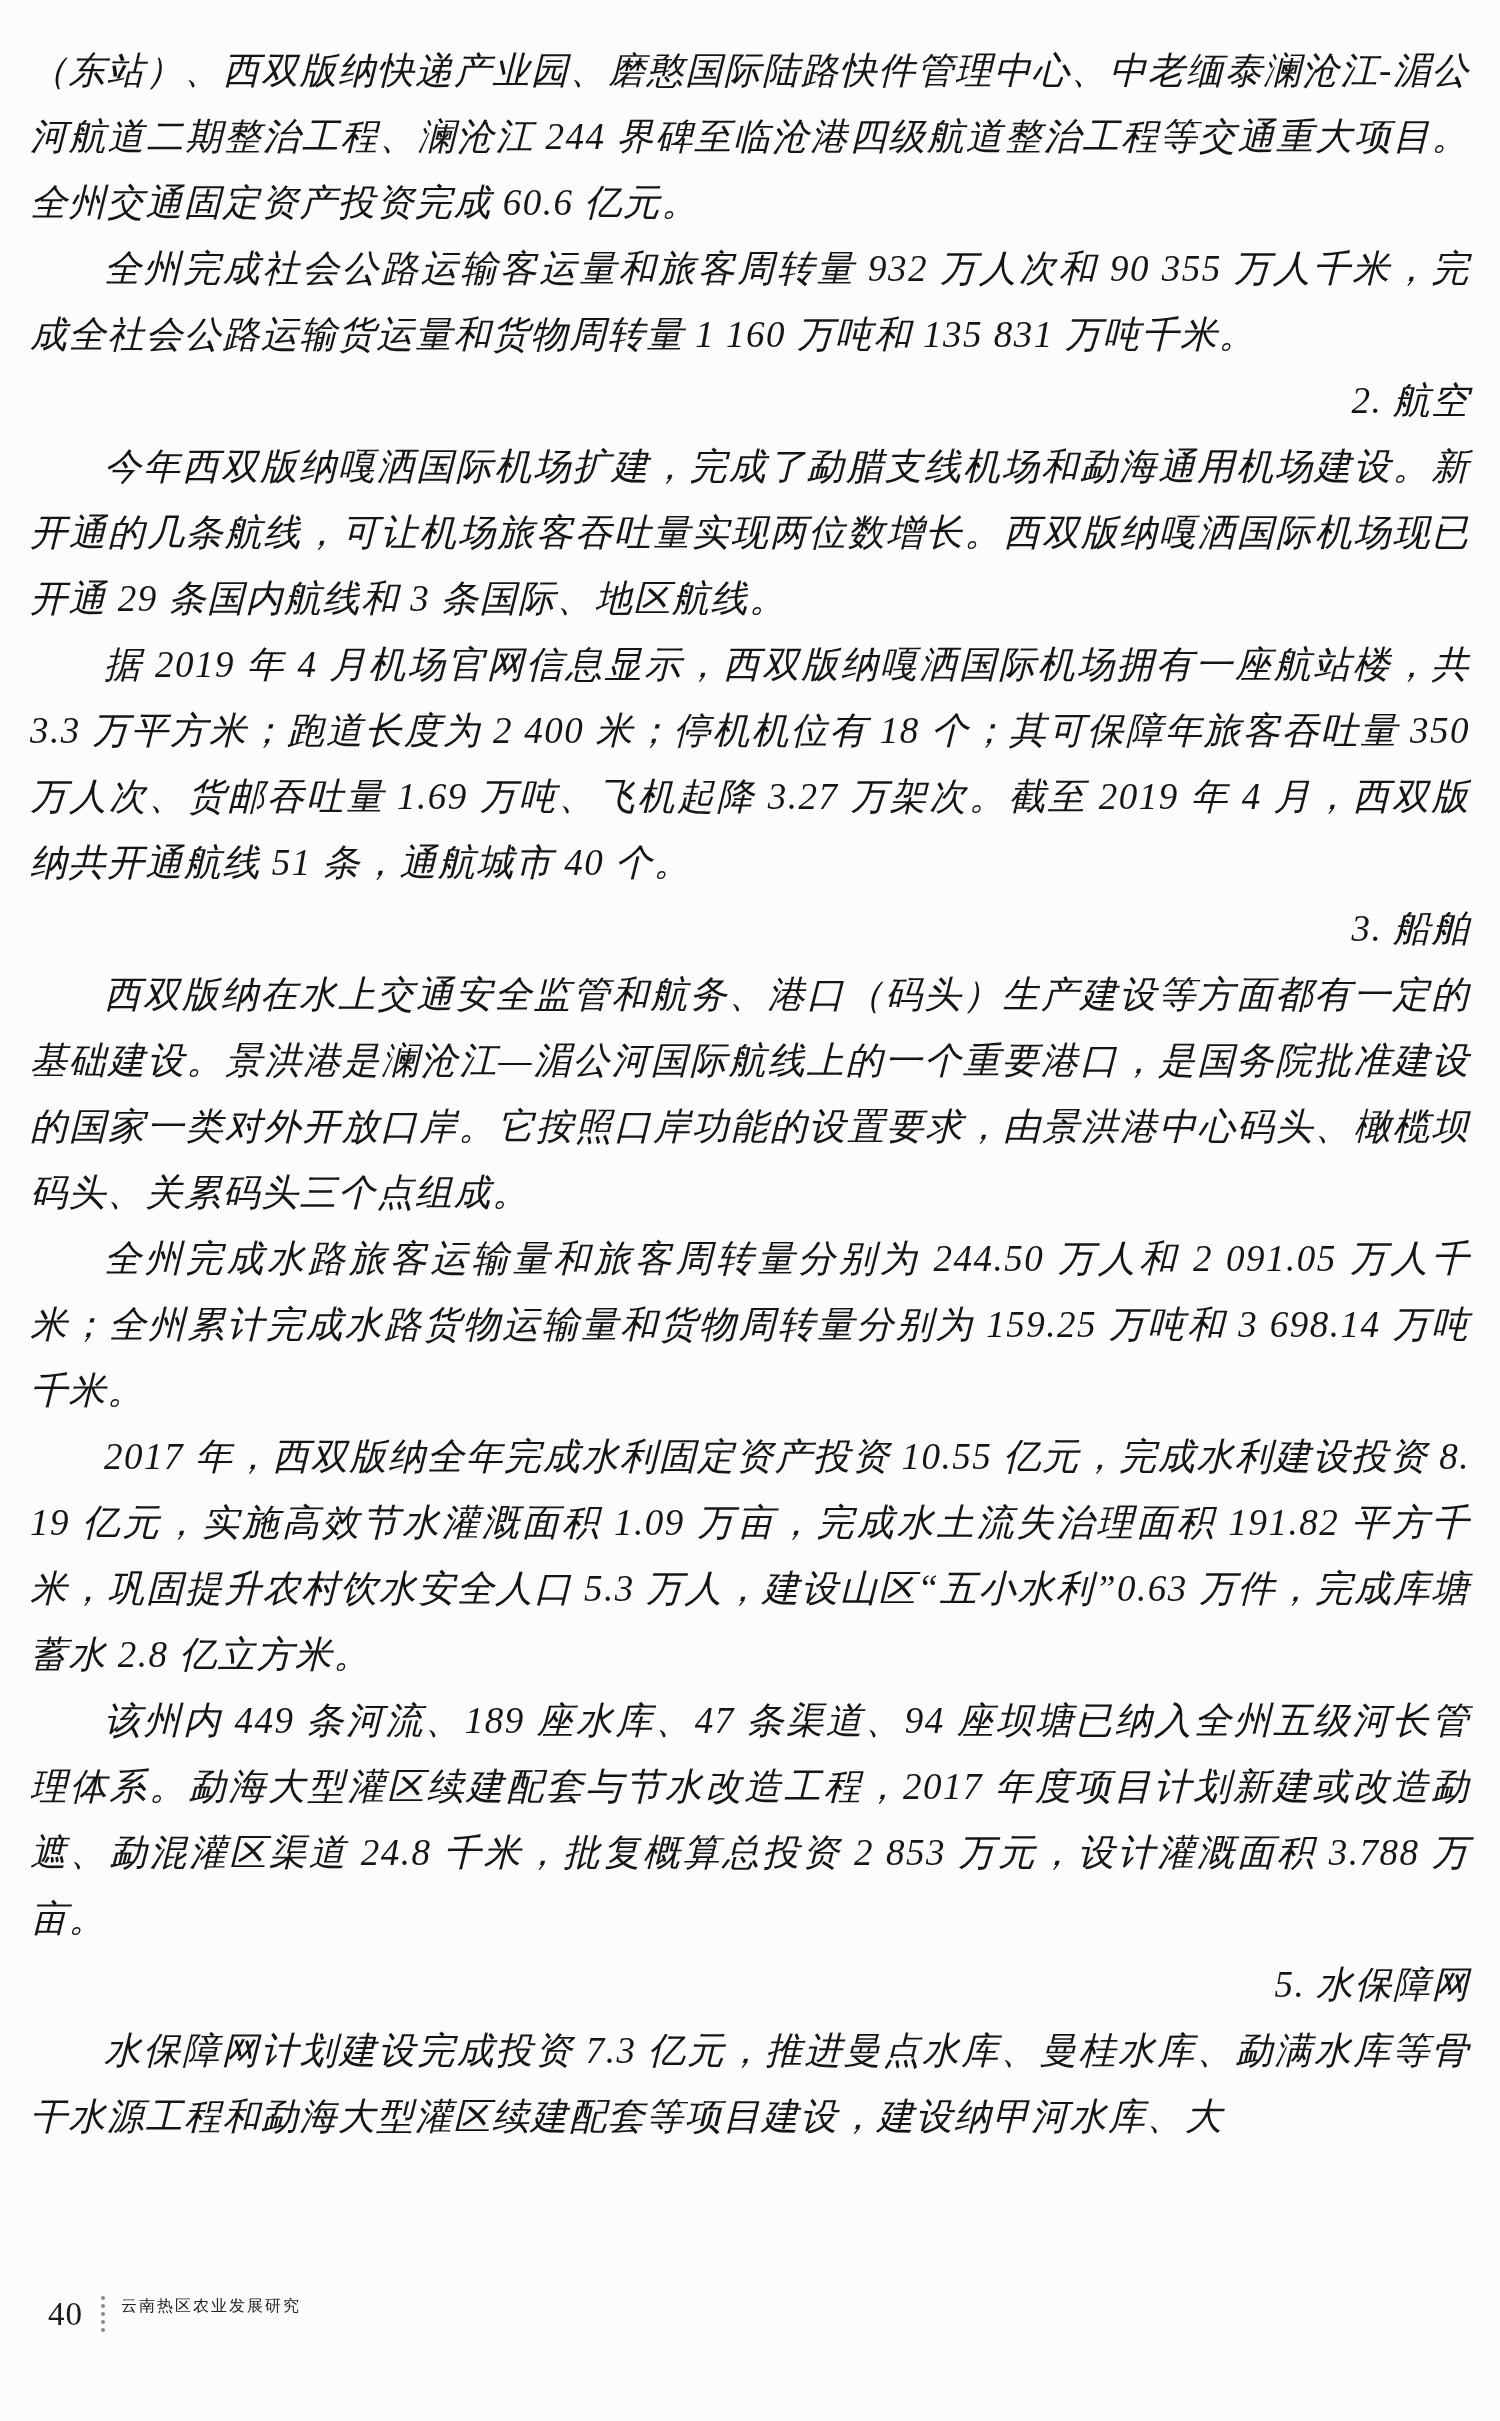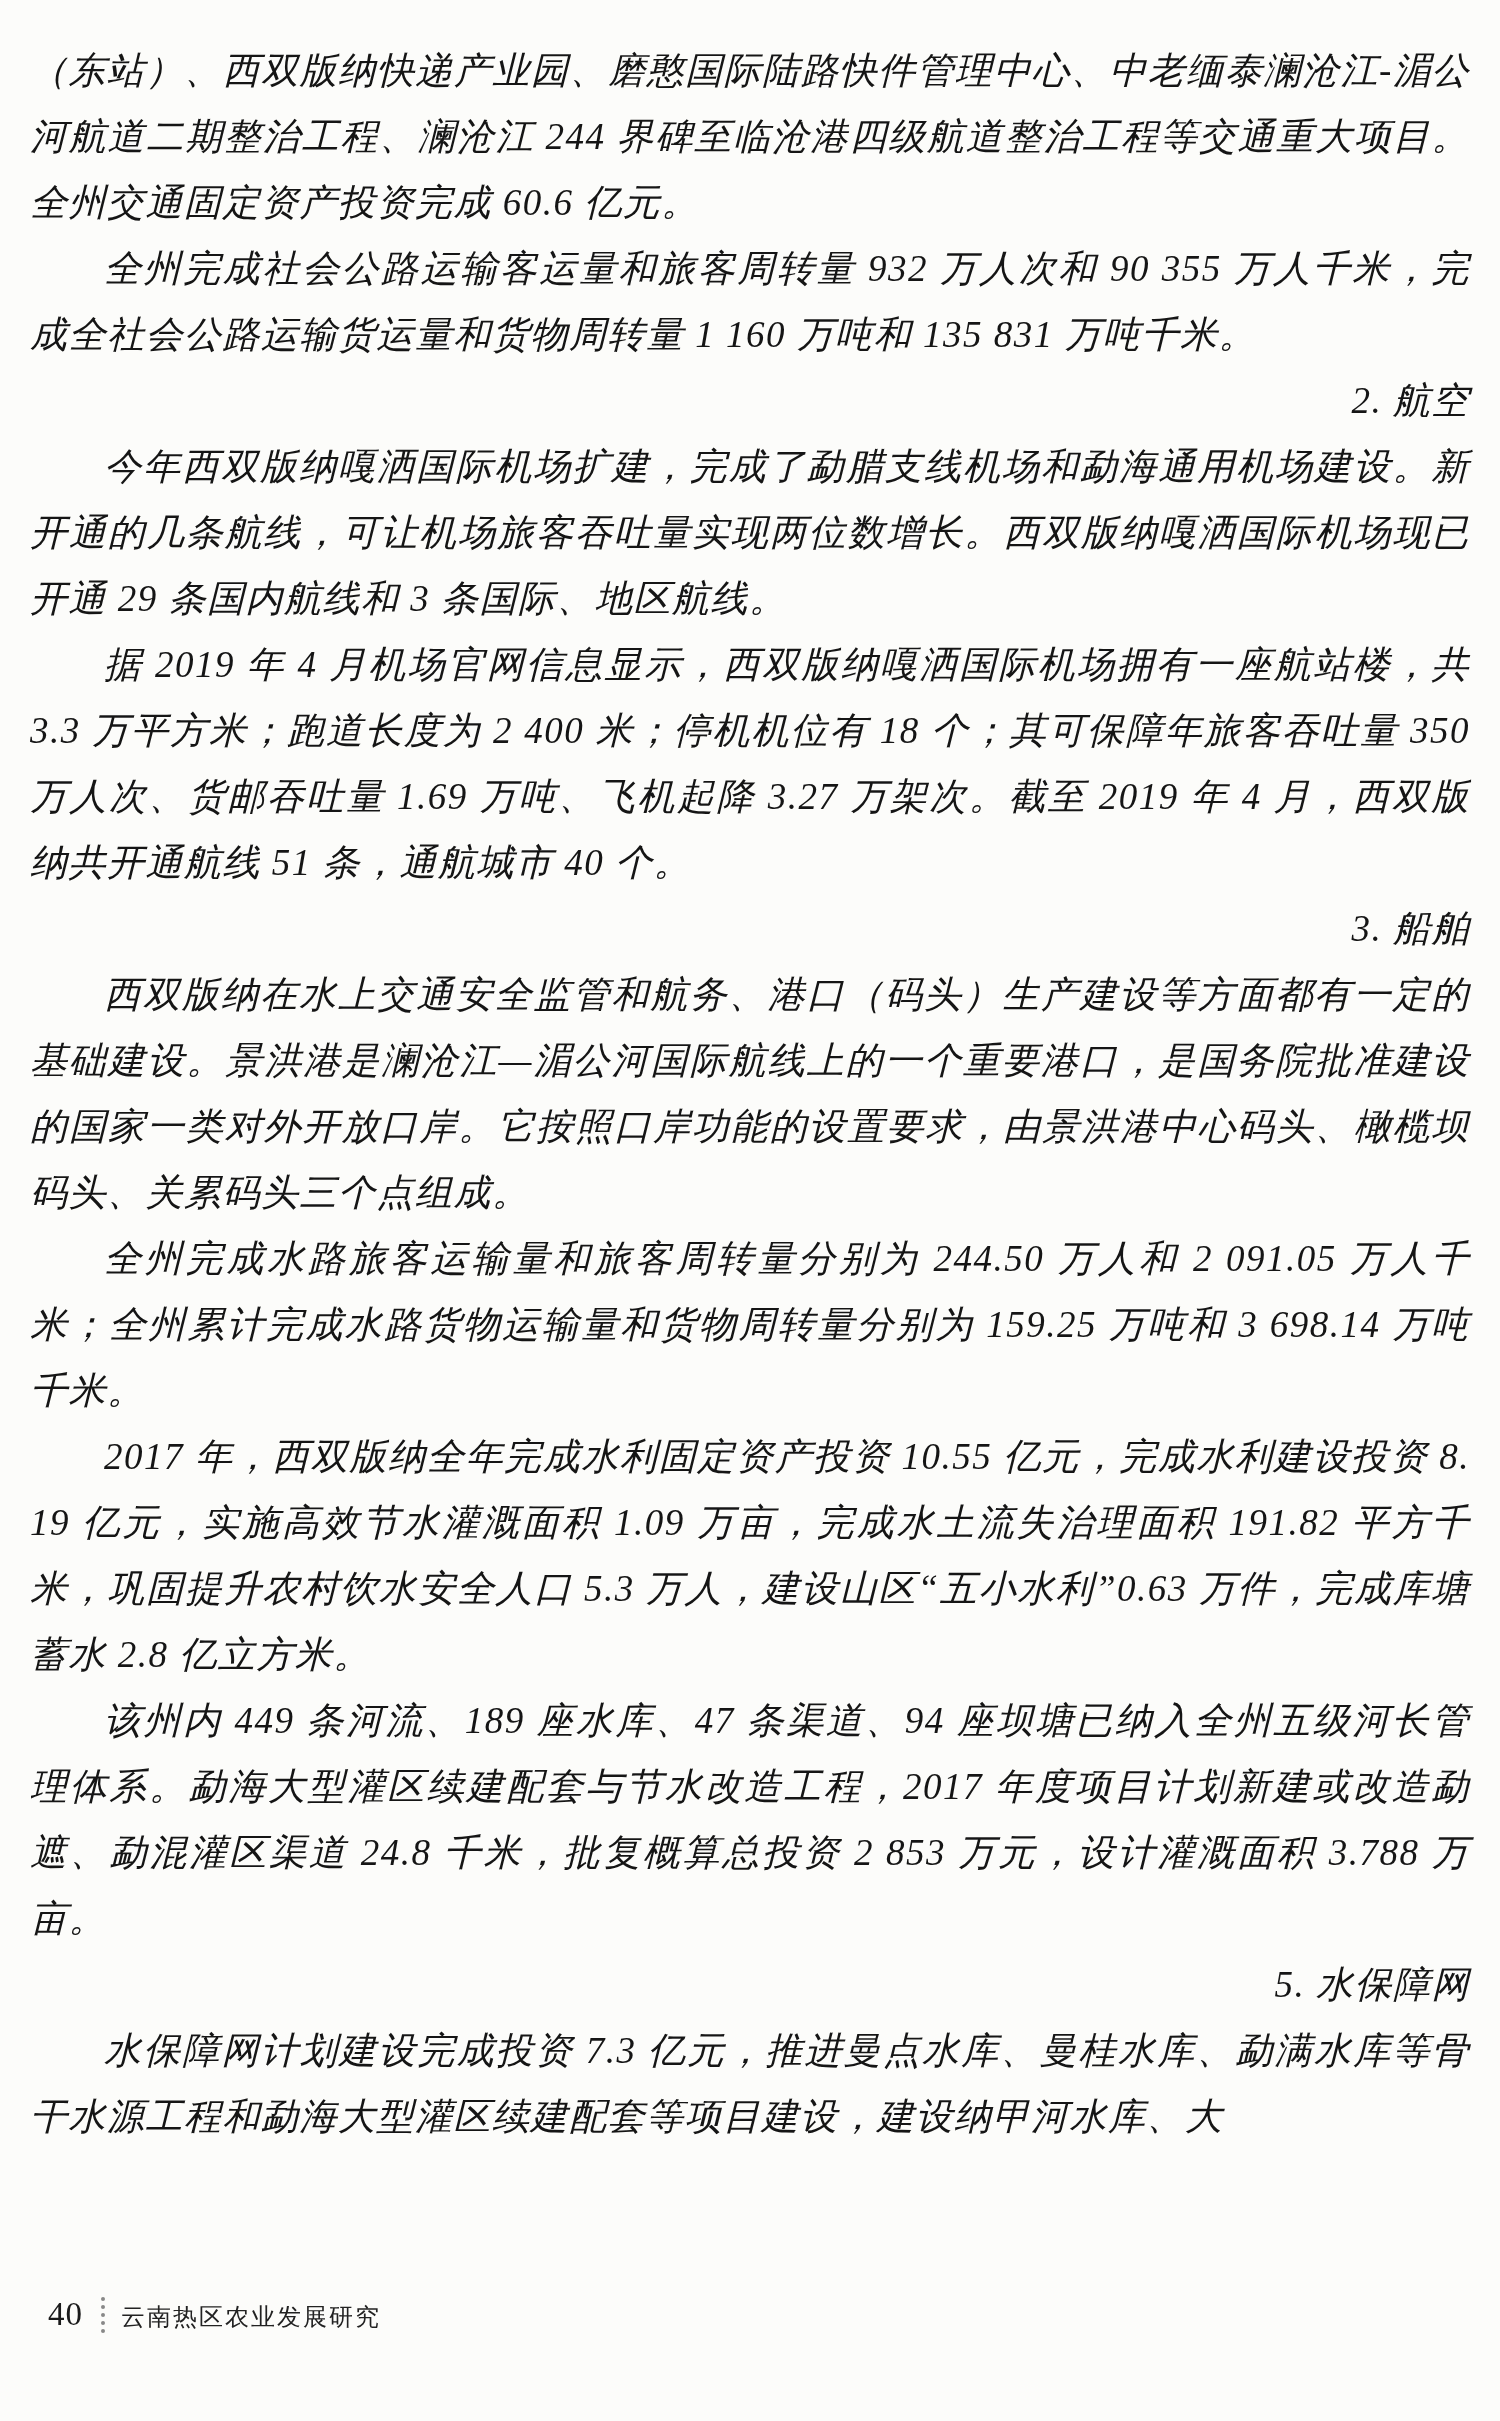--- a/index.html
+++ b/index.html
@@ -46,35 +46,35 @@
   }
   .content p.heading {
     text-indent: 2em;
     text-align: right;
   }
   .footer {
     position: absolute;
     left: 48px;
     top: 2296px;
     display: flex;
-    align-items: flex-end;
+    align-items: flex-start;
   }
   .footer .page-num {
     font-size: 33px;
     color: #1a1a1a;
     letter-spacing: 1px;
   }
   .footer .separator {
     width: 0;
     height: 36px;
     border-left: 4px dotted #888;
     margin: 0 16px 0 18px;
   }
   .footer .book-title {
-    font-size: 24px;
+    font-size: 16px;
     letter-spacing: 2px;
     color: #222;
     font-family: "Liberation Sans", "DejaVu Sans", sans-serif;
   }
 </style>
 </head>
 <body>
 
 <div class="page">
 

